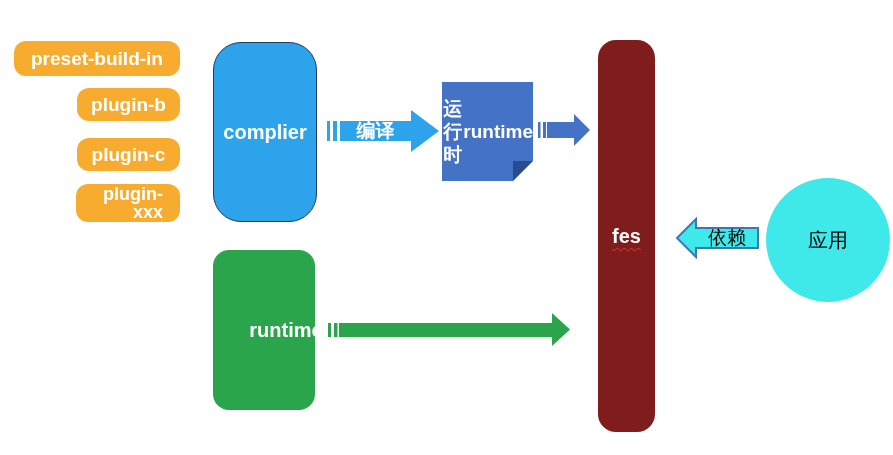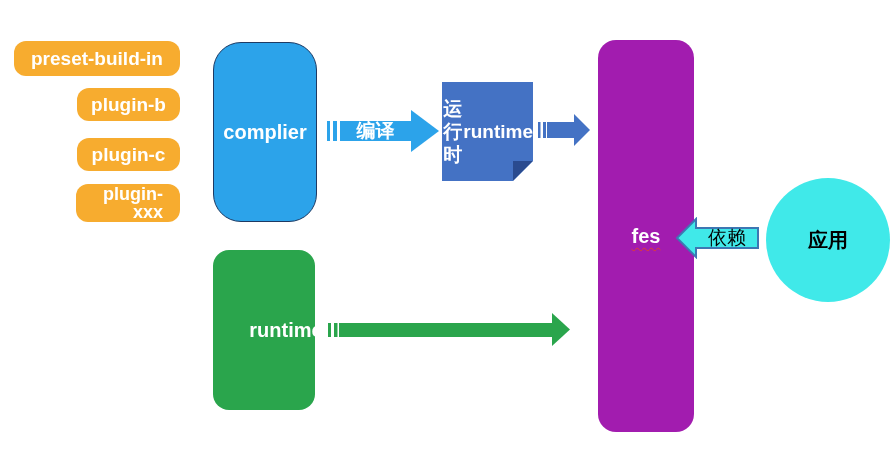--- a/index.html
+++ b/index.html
@@ -12,21 +12,20 @@
   }
   .canvas {
     position: absolute; left: 0; top: 0;
     width: 893px; height: 455px;
     background: #ffffff;
   }
   .shape {
     position: absolute;
     display: flex; align-items: center; justify-content: center;
     text-align: center;
-    font-weight: bold;
   }
   
   .chip {
     background: #F7AC2F;
     border-radius: 12px;
     color: #ffffff;
     font-size: 19px;
     font-weight: 600;
     line-height: 1.0;
     text-align: right;
@@ -45,22 +44,22 @@
     border-radius: 28px;
     color: #fff; font-size: 20px; font-weight: 600;
   }
   .block-runtime {
     left: 213px; top: 250px; width: 102px; height: 160px;
     background: #2AA54C;
     border-radius: 16px;
     color: #fff; font-size: 20px; font-weight: 600; padding-left: 44px;
   }
   .block-fes {
-    left: 598px; top: 40px; width: 96px; height: 392px;
-    background: #a21caf;
+    left: 598px; top: 40px; width: 57px; height: 392px;
+    background: #7f1d1d;
     border-radius: 18px;
     color: #fff; font-size: 20px; font-weight: 600;
   }
   .block-fes .misspell {
     text-decoration-line: underline;
     text-decoration-style: wavy;
     text-decoration-color: #E03C31;
     text-decoration-thickness: 1px;
     text-underline-offset: 4px;
   }

